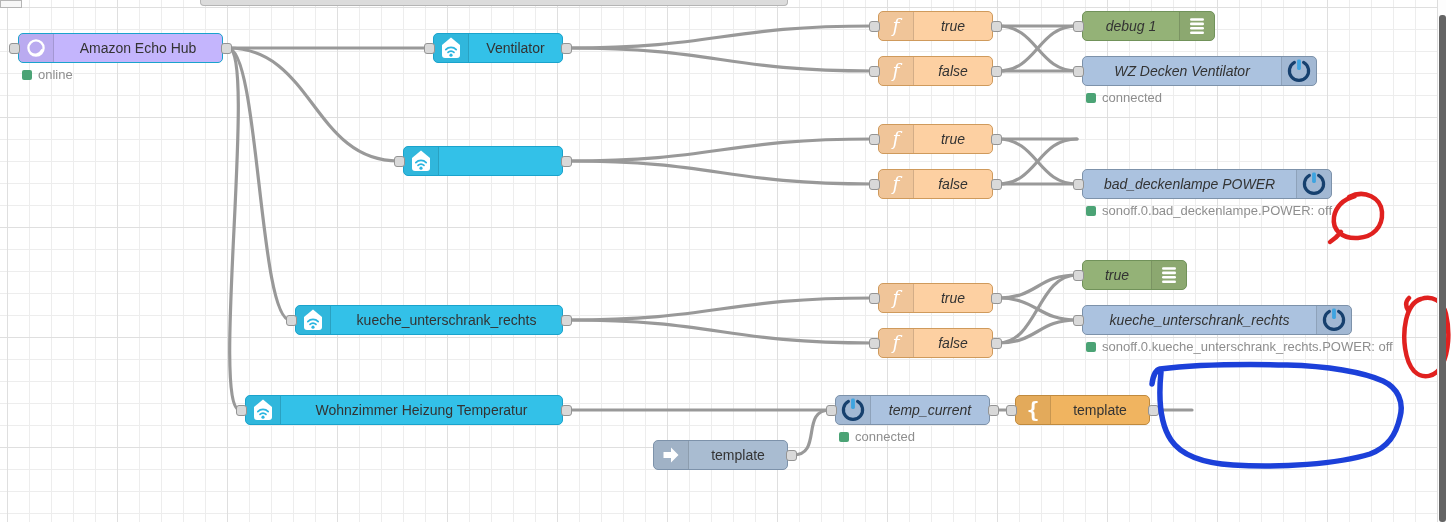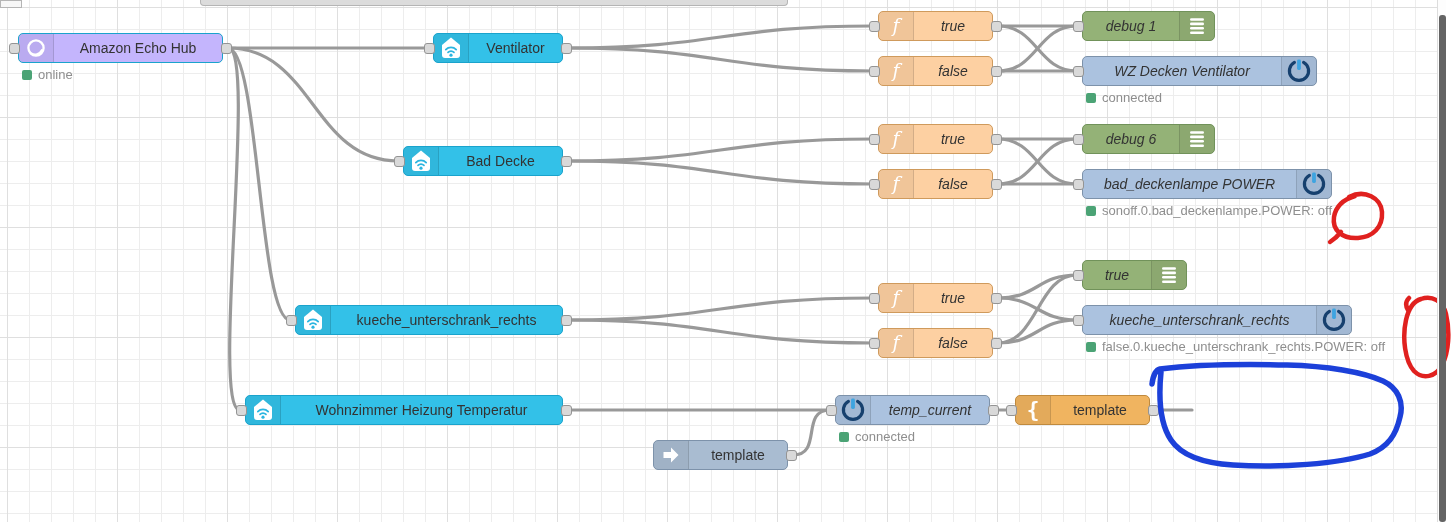--- a/index.html
+++ b/index.html
@@ -116,21 +116,20 @@
         <div class="icon-sec left">
           <svg width="24" height="24" viewBox="-12 -12 24 24">
             <path d="M0,-10.5 L9,-3 L9,7 Q9,10 6,10 L-6,10 Q-9,10 -9,7 L-9,-3 Z" fill="#fff"></path>
             <g stroke="#2ab5e0" fill="none" stroke-width="1.7" stroke-linecap="round">
               <path d="M-5.2,1.6 A7.2,7.2 0 0 1 5.2,1.6"></path>
               <path d="M-3,4.4 A4.2,4.2 0 0 1 3,4.4"></path>
             </g>
             <circle cx="0" cy="7.2" r="1.6" fill="#2ab5e0"></circle>
           </svg>
         </div>
-        <div class="lbl">Bad Decke</div>
         <div class="port in"></div>
         <div class="port out"></div>
       </div>
       <div class="node" style="left: 295px; top: 305px; width: 268px; background: rgb(51, 193, 232); border-color: rgb(26, 163, 204);">
         <div class="icon-sec left">
           <svg width="24" height="24" viewBox="-12 -12 24 24">
             <path d="M0,-10.5 L9,-3 L9,7 Q9,10 6,10 L-6,10 Q-9,10 -9,7 L-9,-3 Z" fill="#fff"></path>
             <g stroke="#2ab5e0" fill="none" stroke-width="1.7" stroke-linecap="round">
               <path d="M-5.2,1.6 A7.2,7.2 0 0 1 5.2,1.6"></path>
               <path d="M-3,4.4 A4.2,4.2 0 0 1 3,4.4"></path>
@@ -241,81 +240,64 @@
             <path d="M -4.6 -8.6 A 9.6 9.6 0 1 0 4.6 -8.6" fill="none" stroke="#16406e" stroke-width="3.2" stroke-linecap="round"></path>
             <rect x="-1.9" y="-11.5" width="3.8" height="10.5" rx="1.4" fill="#3ea4e0"></rect>
           </svg>
         </div>
         <div class="port in"></div>
       </div>
       <div class="status" style="left: 1086px; top: 90px;">
         <div class="dot" style="background: rgb(75, 163, 117);"></div>
         <span>connected</span>
       </div>
-      <div class="node" style="left: 1082px; top: 124px; width: 133px; background: rgb(148, 178, 119); border-color: rgb(113, 146, 90);">
-        <div class="lbl it">debug 6</div>
+      <div class="node" style="left: 1082px; top: 169px; width: 250px; background: rgb(171, 194, 223); border-color: rgb(125, 146, 170);">
+        <div class="lbl it">bad_deckenlampe POWER</div>
+        <div class="icon-sec right">
+          <svg width="26" height="26" viewBox="-13 -13 26 26">
+            <path d="M -4.6 -8.6 A 9.6 9.6 0 1 0 4.6 -8.6" fill="none" stroke="#16406e" stroke-width="3.2" stroke-linecap="round"></path>
+            <rect x="-1.9" y="-11.5" width="3.8" height="10.5" rx="1.4" fill="#3ea4e0"></rect>
+          </svg>
+        </div>
+        <div class="port in"></div>
+      </div>
+      <div class="status" style="left: 1086px; top: 203px;">
+        <div class="dot" style="background: rgb(75, 163, 117);"></div>
+        <span>sonoff.0.bad_deckenlampe.POWER: off</span>
+      </div>
+      <div class="node" style="left: 1082px; top: 260px; width: 105px; background: rgb(148, 178, 119); border-color: rgb(113, 146, 90);">
+        <div class="lbl it">true</div>
         <div class="icon-sec right">
           <svg width="20" height="20" viewBox="0 0 20 20">
             <g fill="#fff">
               <rect x="3" y="2.2" width="14" height="2.6" rx="1.3"></rect>
               <rect x="3" y="6.6" width="14" height="2.6" rx="1.3"></rect>
               <rect x="3" y="11" width="14" height="2.6" rx="1.3"></rect>
               <rect x="3" y="15.4" width="14" height="2.6" rx="1.3"></rect>
             </g>
           </svg>
         </div>
         <div class="port in"></div>
         <div class="toggle-btn">
           <div class="sq" style="background: rgb(148, 178, 119); border: 1px solid rgb(113, 146, 90);"></div>
         </div>
       </div>
-      <div class="node" style="left: 1082px; top: 169px; width: 250px; background: rgb(171, 194, 223); border-color: rgb(125, 146, 170);">
-        <div class="lbl it">bad_deckenlampe POWER</div>
+      <div class="node" style="left: 1082px; top: 305px; width: 270px; background: rgb(171, 194, 223); border-color: rgb(125, 146, 170);">
+        <div class="lbl it">kueche_unterschrank_rechts</div>
         <div class="icon-sec right">
           <svg width="26" height="26" viewBox="-13 -13 26 26">
             <path d="M -4.6 -8.6 A 9.6 9.6 0 1 0 4.6 -8.6" fill="none" stroke="#16406e" stroke-width="3.2" stroke-linecap="round"></path>
             <rect x="-1.9" y="-11.5" width="3.8" height="10.5" rx="1.4" fill="#3ea4e0"></rect>
           </svg>
         </div>
         <div class="port in"></div>
       </div>
-      <div class="status" style="left: 1086px; top: 203px;">
-        <div class="dot" style="background: rgb(75, 163, 117);"></div>
-        <span>sonoff.0.bad_deckenlampe.POWER: off</span>
-      </div>
-      <div class="node" style="left: 1082px; top: 260px; width: 105px; background: rgb(148, 178, 119); border-color: rgb(113, 146, 90);">
-        <div class="lbl it">true</div>
-        <div class="icon-sec right">
-          <svg width="20" height="20" viewBox="0 0 20 20">
-            <g fill="#fff">
-              <rect x="3" y="2.2" width="14" height="2.6" rx="1.3"></rect>
-              <rect x="3" y="6.6" width="14" height="2.6" rx="1.3"></rect>
-              <rect x="3" y="11" width="14" height="2.6" rx="1.3"></rect>
-              <rect x="3" y="15.4" width="14" height="2.6" rx="1.3"></rect>
-            </g>
-          </svg>
-        </div>
-        <div class="port in"></div>
-        <div class="toggle-btn">
-          <div class="sq" style="background: rgb(148, 178, 119); border: 1px solid rgb(113, 146, 90);"></div>
-        </div>
-      </div>
-      <div class="node" style="left: 1082px; top: 305px; width: 270px; background: rgb(171, 194, 223); border-color: rgb(125, 146, 170);">
-        <div class="lbl it">kueche_unterschrank_rechts</div>
-        <div class="icon-sec right">
-          <svg width="26" height="26" viewBox="-13 -13 26 26">
-            <path d="M -4.6 -8.6 A 9.6 9.6 0 1 0 4.6 -8.6" fill="none" stroke="#16406e" stroke-width="3.2" stroke-linecap="round"></path>
-            <rect x="-1.9" y="-11.5" width="3.8" height="10.5" rx="1.4" fill="#3ea4e0"></rect>
-          </svg>
-        </div>
-        <div class="port in"></div>
-      </div>
       <div class="status" style="left: 1086px; top: 339px;">
         <div class="dot" style="background: rgb(75, 163, 117);"></div>
-        <span>false.0.kueche_unterschrank_rechts.POWER: off</span>
+        <span>sonoff.0.kueche_unterschrank_rechts.POWER: off</span>
       </div>
       <div class="node" style="left: 835px; top: 395px; width: 155px; background: rgb(171, 194, 223); border-color: rgb(125, 146, 170);">
         <div class="icon-sec left">
           <svg width="26" height="26" viewBox="-13 -13 26 26">
             <path d="M -4.6 -8.6 A 9.6 9.6 0 1 0 4.6 -8.6" fill="none" stroke="#16406e" stroke-width="3.2" stroke-linecap="round"></path>
             <rect x="-1.9" y="-11.5" width="3.8" height="10.5" rx="1.4" fill="#3ea4e0"></rect>
           </svg>
         </div>
         <div class="lbl it">temp_current</div>
         <div class="port in"></div>

